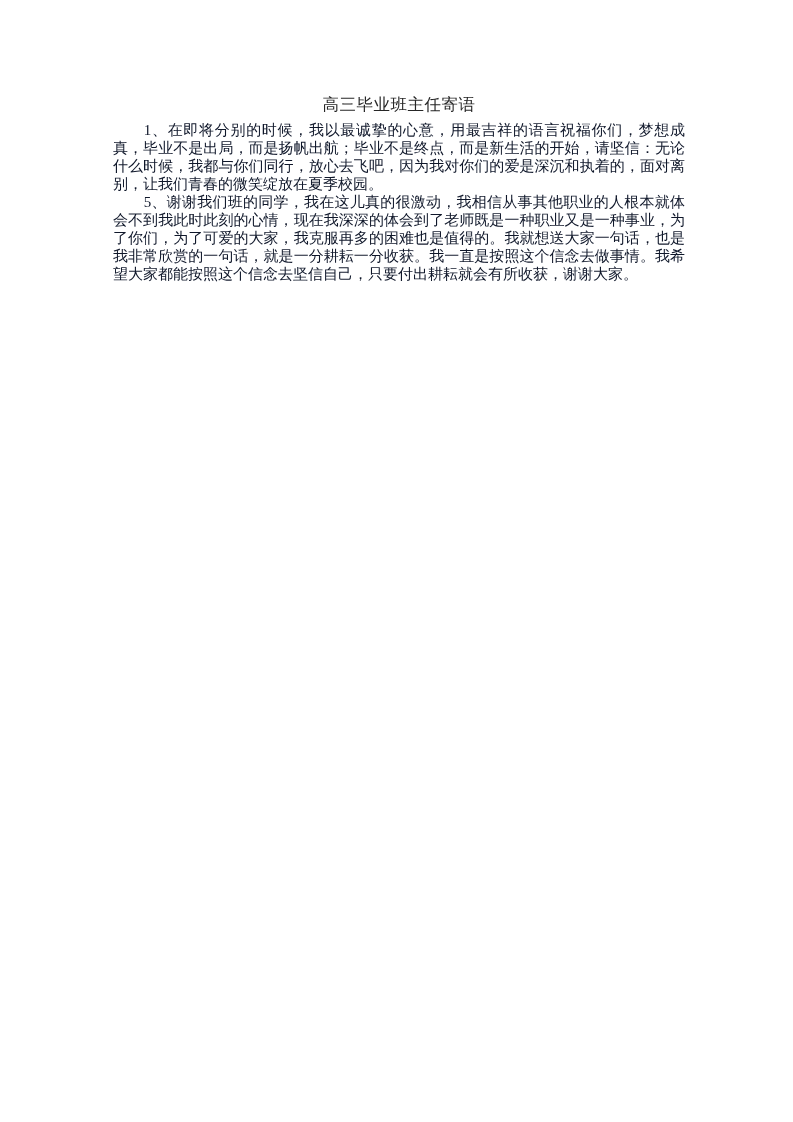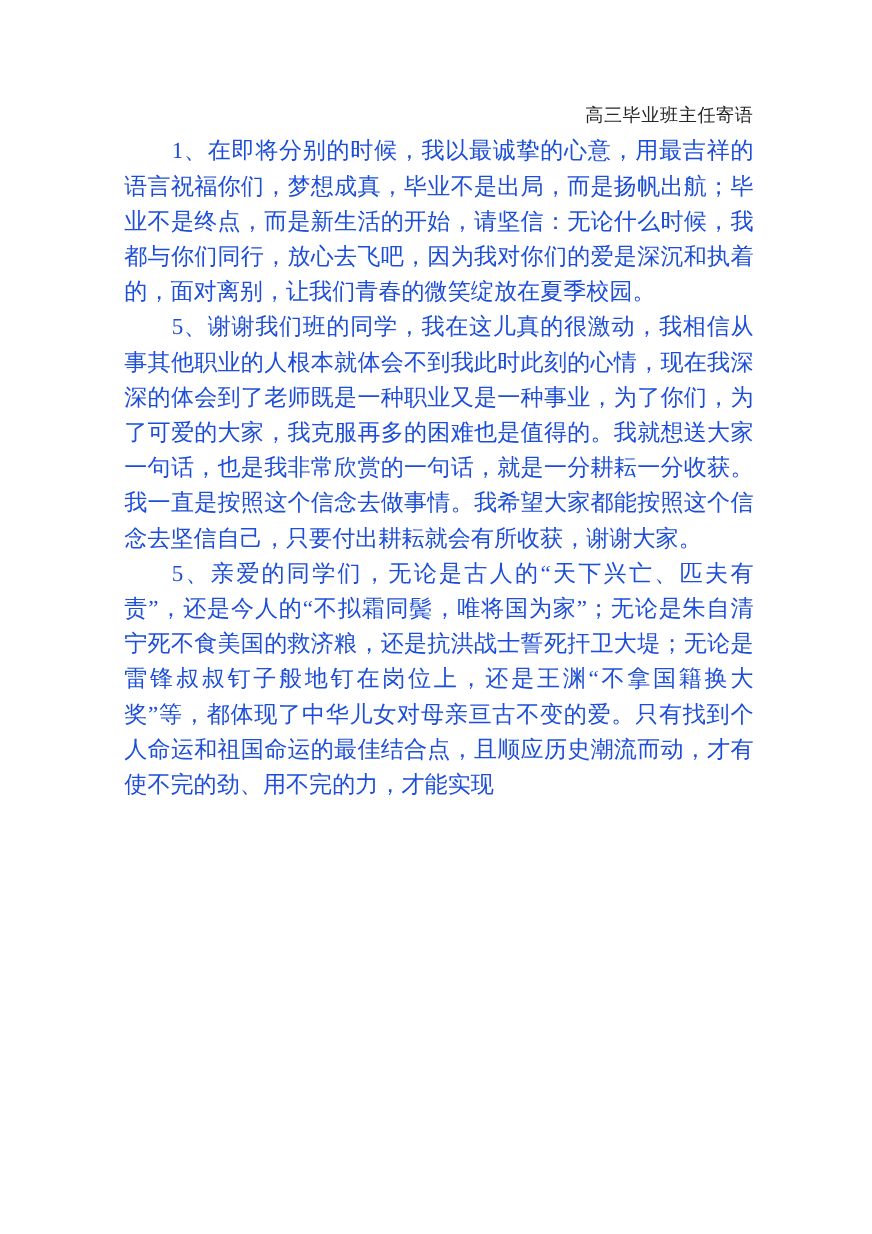--- a/index.html
+++ b/index.html
@@ -19,41 +19,40 @@
     width: 793px;
     height: 1122px;
     background: #ffffff;
     padding: 89px 108px 0 113px; 
     color: #262626;
   }
 
   .doc-title {
     font-size: 16.5px;
     font-weight: normal;
-    text-align: right;
+    text-align: center;
     line-height: 31.6px;
     letter-spacing: 0.5px;
     color: #262626;
   }
 
   .para {
-    font-size: 21px;
-    line-height: 32px;
+    font-size: 15px;
+    line-height: 18px;
     text-align: justify;
     text-justify: inter-ideograph;
     text-indent: 2.05em;
-    color: #1d4ed8;
+    color: #0f172a;
   }
 </style>
 </head>
 <body>
 
 <div class="page">
   <h1 class="doc-title">高三毕业班主任寄语</h1>
 
   <p class="para">1、在即将分别的时候，我以最诚挚的心意，用最吉祥的语言祝福你们，梦想成真，毕业不是出局，而是扬帆出航；毕业不是终点，而是新生活的开始，请坚信：无论什么时候，我都与你们同行，放心去飞吧，因为我对你们的爱是深沉和执着的，面对离别，让我们青春的微笑绽放在夏季校园。</p>
 
 
   <p class="para">5、谢谢我们班的同学，我在这儿真的很激动，我相信从事其他职业的人根本就体会不到我此时此刻的心情，现在我深深的体会到了老师既是一种职业又是一种事业，为了你们，为了可爱的大家，我克服再多的困难也是值得的。我就想送大家一句话，也是我非常欣赏的一句话，就是一分耕耘一分收获。我一直是按照这个信念去做事情。我希望大家都能按照这个信念去坚信自己，只要付出耕耘就会有所收获，谢谢大家。</p>
 
 
-  <p class="para">5、亲爱的同学们，无论是古人的“天下兴亡、匹夫有责”，还是今人的“不拟霜同鬓，唯将国为家”；无论是朱自清宁死不食美国的救济粮，还是抗洪战士誓死扞卫大堤；无论是雷锋叔叔钉子般地钉在岗位上，还是王渊“不拿国籍换大奖”等，都体现了中华儿女对母亲亘古不变的爱。只有找到个人命运和祖国命运的最佳结合点，且顺应历史潮流而动，才有使不完的劲、用不完的力，才能实现</p>
 </div>
 
 </body></html>

